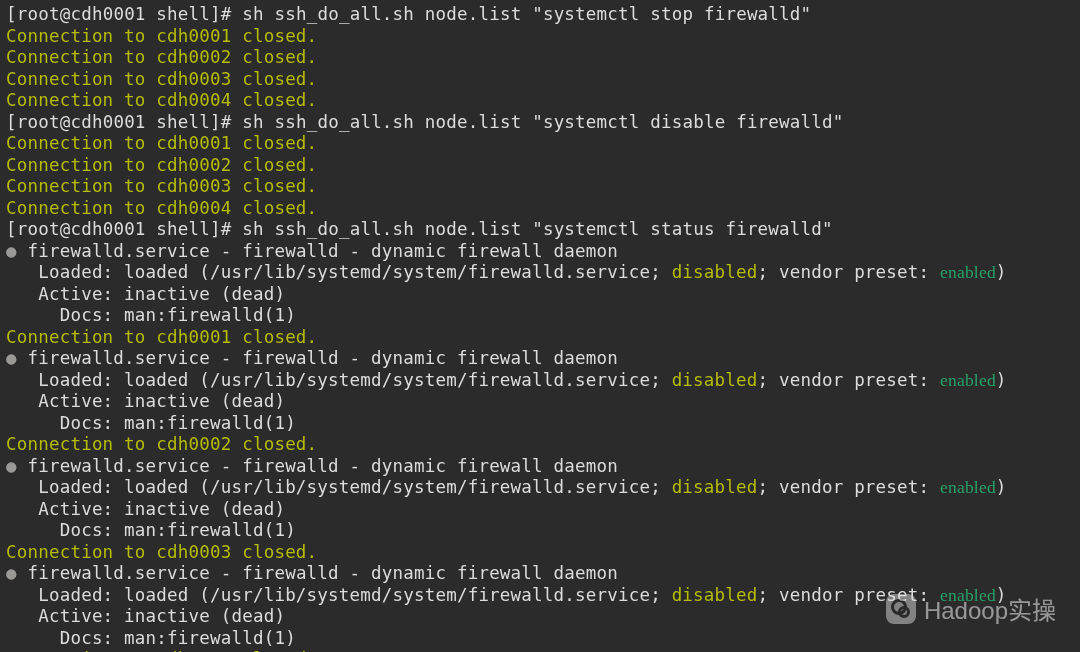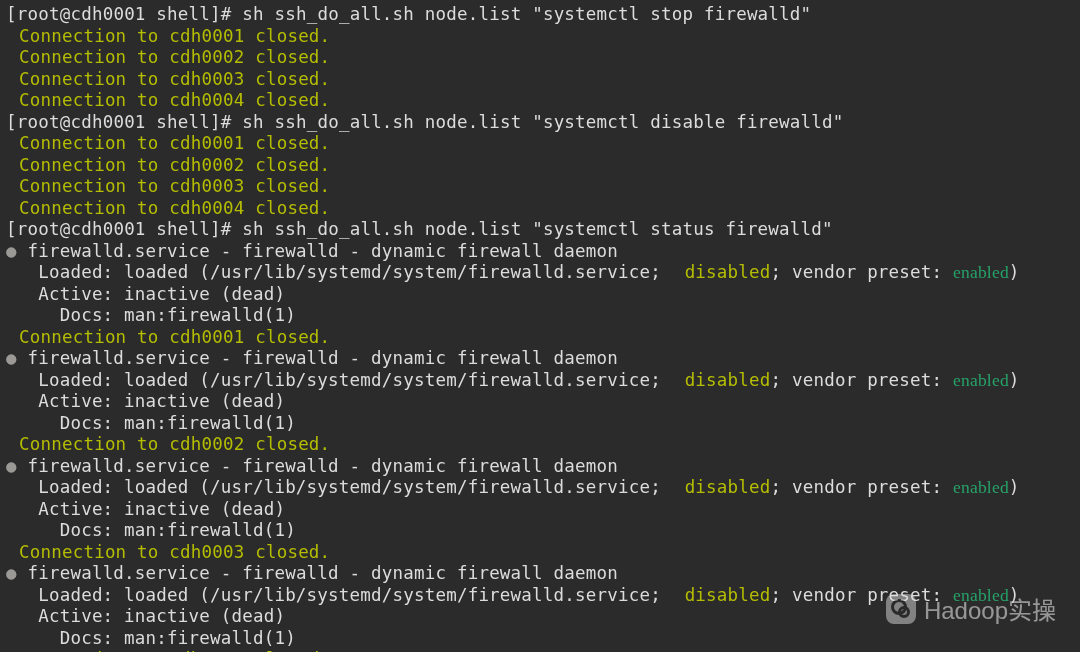--- a/index.html
+++ b/index.html
@@ -13,21 +13,21 @@
   pre.terminal {
     margin: 0;
     padding: 4px 6px 0 6px;
     font-family: "DejaVu Sans Mono", "Liberation Mono", Consolas, monospace;
     font-size: 17.5px;
     line-height: 21.5px;
     color: #dcdcdc;
     white-space: pre;
     letter-spacing: 0.2px;
   }
-  .olive { color: #b5bd00; margin-left: 13px; }
+  .olive { color: #b5bd00; }
   .green { color: #26a269; font-family: Liberation Serif, serif; }
   .bullet { color: #9a9996; }
   .watermark {
     position: absolute;
     right: 24px;
     bottom: 26px;
     display: flex;
     align-items: center;
     color: #e0e0e0;
     font-family: Arial, "Noto Sans CJK SC", sans-serif;

